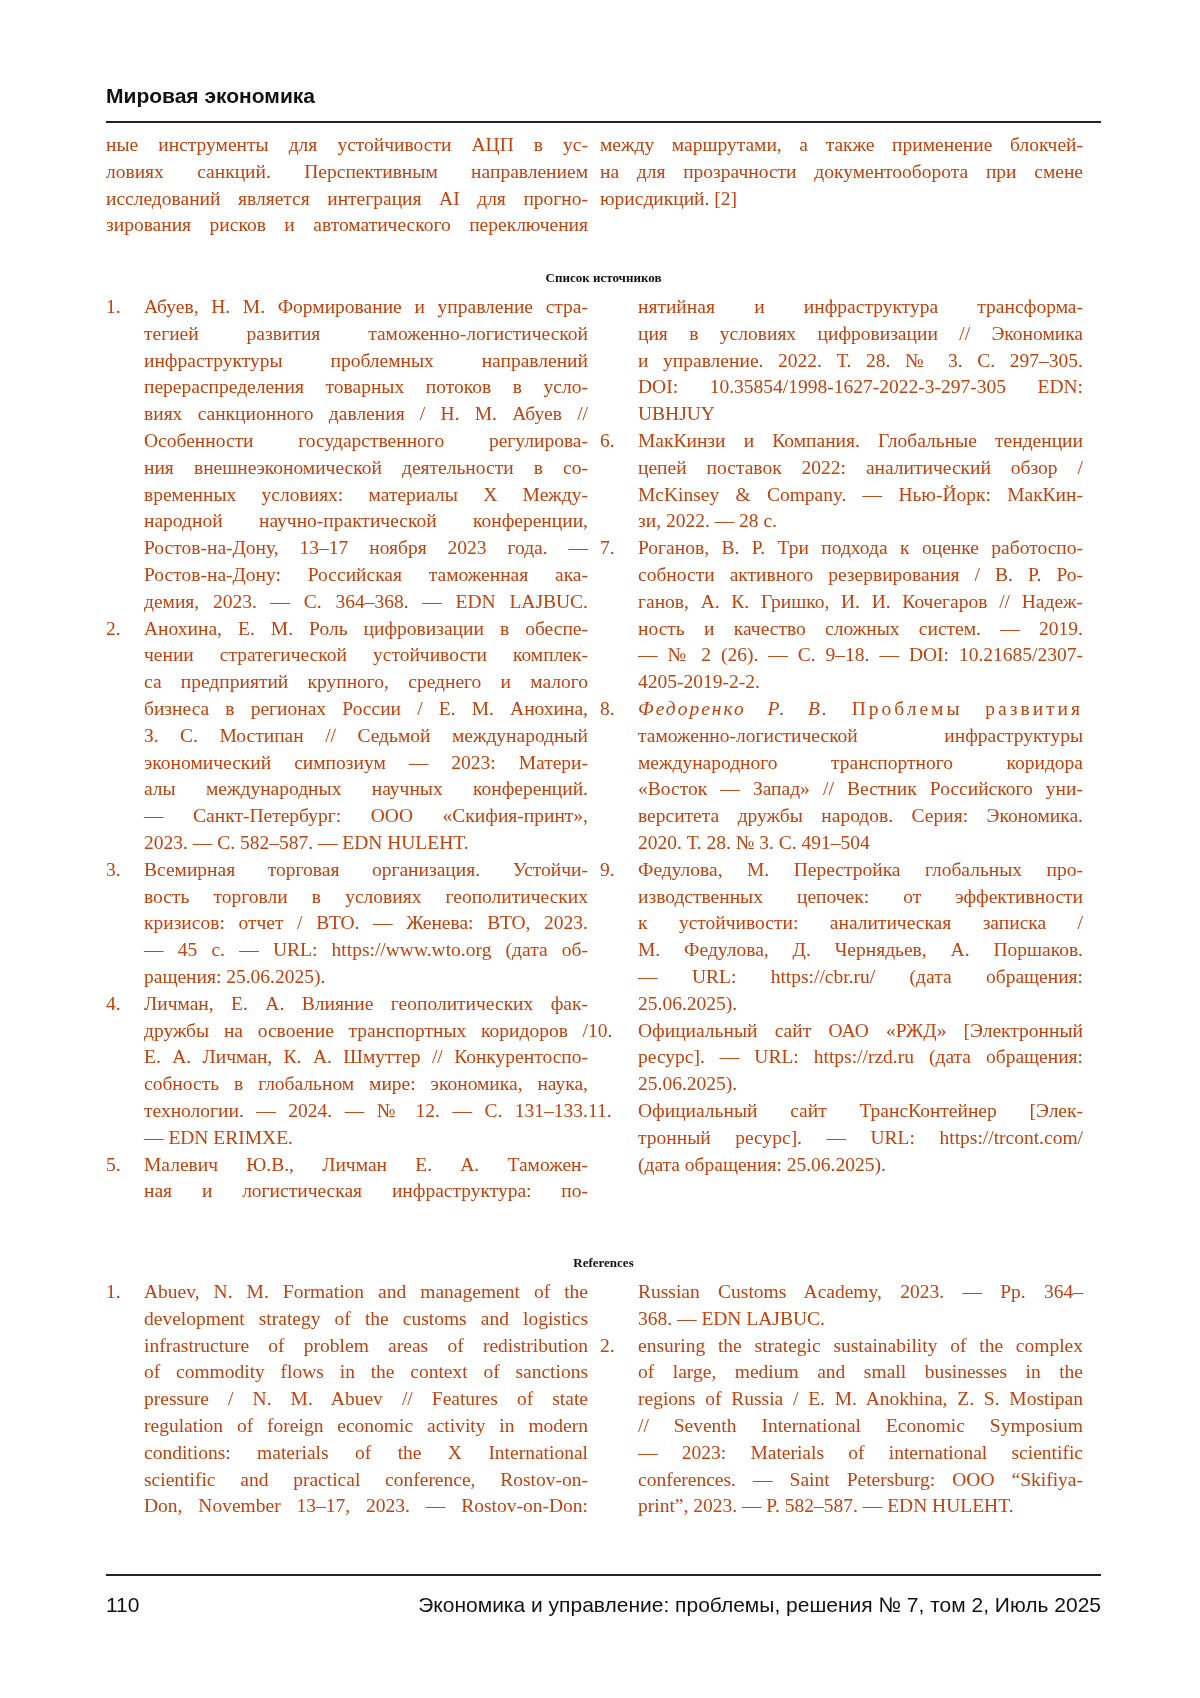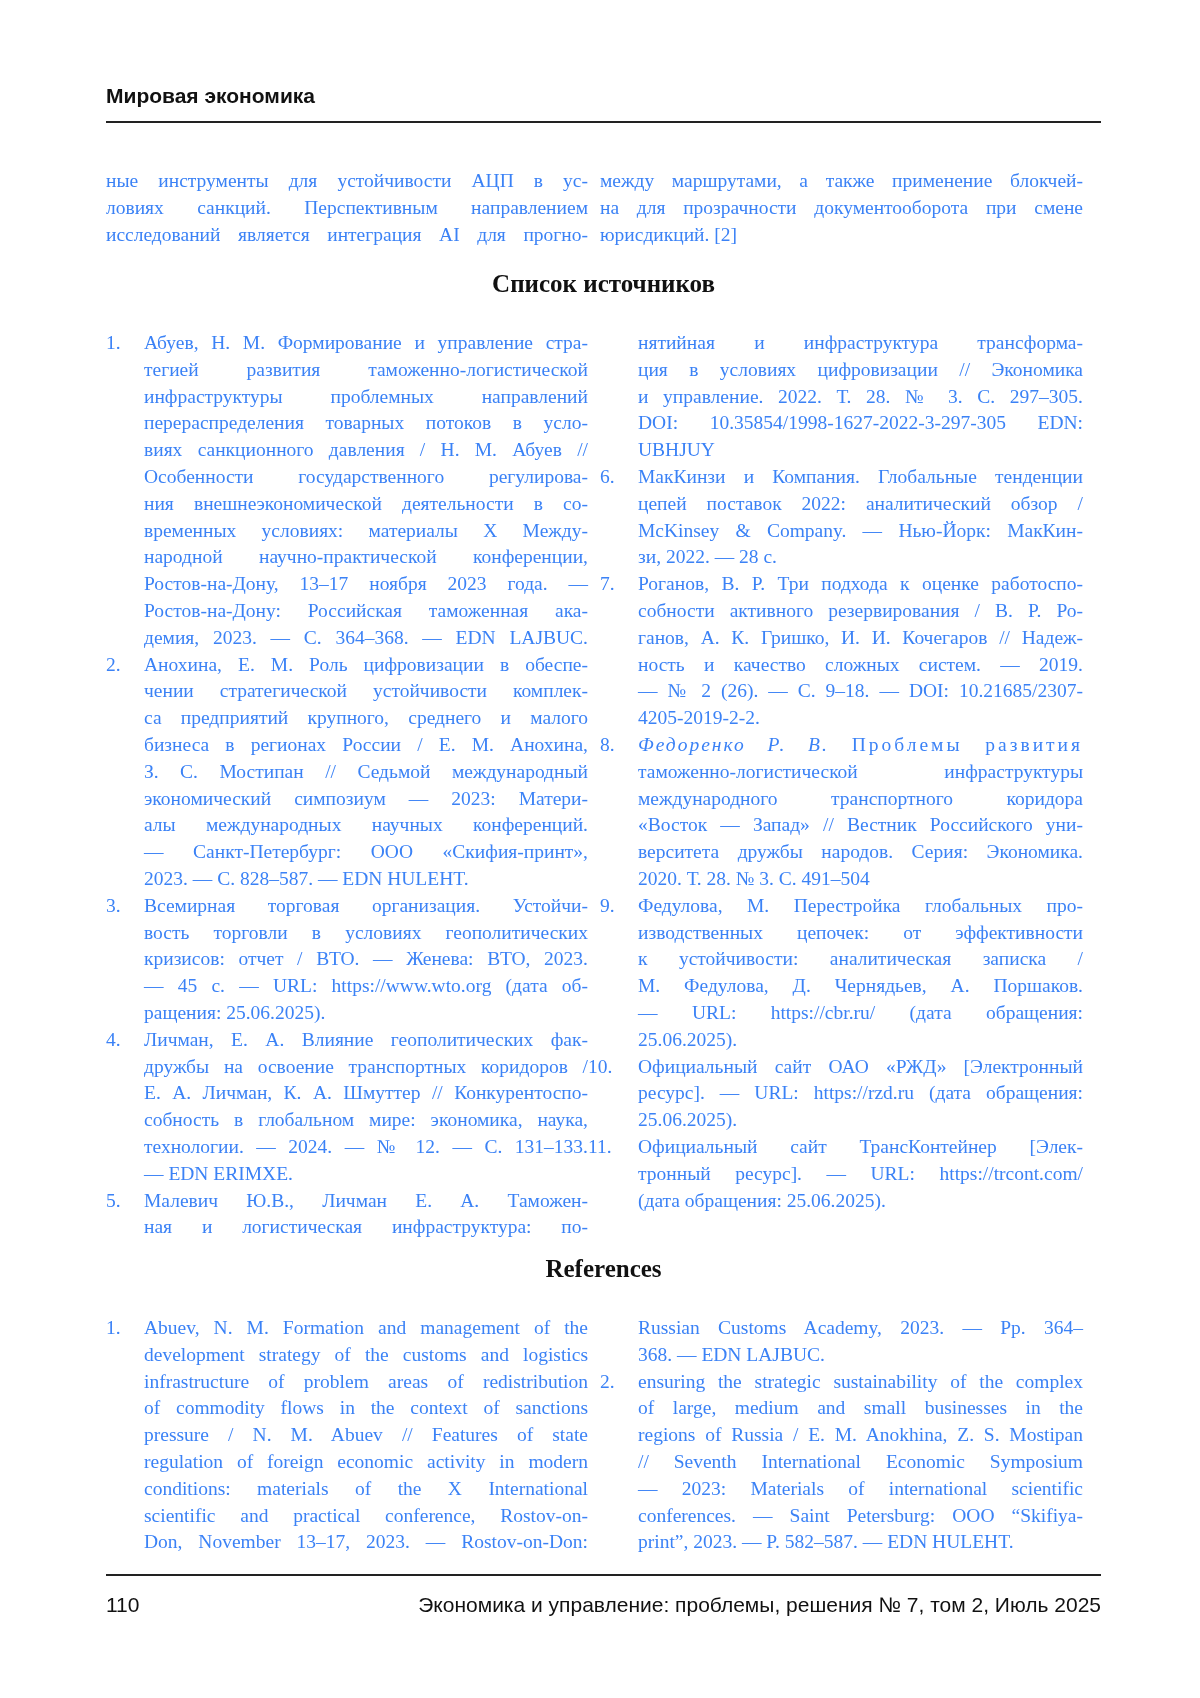--- a/index.html
+++ b/index.html
@@ -6,29 +6,29 @@
   body { width: 1200px; height: 1698px; position: relative; overflow: hidden; color: #111; }
   .page { position: absolute; left: 0; top: 0; width: 1200px; height: 1252px; }
   .running-head {
     position: absolute; left: 106px; top: 84px;
     font-family: "Liberation Sans", sans-serif; font-weight: bold; font-size: 21px; color: #111;
   }
   .rule-top { position: absolute; left: 106px; top: 121px; width: 995px; height: 2px; background: #222; }
   .rule-bottom { position: absolute; left: 106px; top: 1574px; width: 995px; height: 2px; background: #222; }
   .col {
     position: absolute;
-    font-family: "Liberation Serif", serif; font-size: 19.5px; line-height: 26.8px; color: #3b82f6; margin-top: 36px;
+    font-family: "Liberation Serif", serif; font-size: 19.5px; line-height: 26.8px; color: #c2410c;
   }
   .col-left { left: 106px; width: 482px; }
   .col-right { left: 600px; width: 483px; }
   .line { display: block; white-space: nowrap; text-align: justify; text-align-last: justify; height: 26.8px; overflow: visible; }
   .line.last { text-align-last: left; }
   .section-title {
     position: absolute; left: 106px; width: 995px; text-align: center;
-    font-family: "Liberation Serif", serif; font-weight: bold; font-size: 25px;
+    font-family: "Liberation Serif", serif; font-weight: bold; font-size: 13px;
   }
   .ref { position: relative; display: block; padding-left: 38px; }
   .ref-num { position: absolute; left: 0; top: 0; }
   .italic { font-style: italic; letter-spacing: 2px; }
   .footer {
     position: absolute; top: 1593px; font-family: "Liberation Sans", sans-serif; font-size: 21px; color: #111;
   }
   .footer-page { left: 106px; }
   .footer-journal { right: 99px; }
 </style>
@@ -37,20 +37,21 @@
 
 <div class="page">
 
   <div class="running-head">Мировая экономика</div>
   <div class="rule-top"></div>
 
   <div class="col col-left" style="top:132px;">
     <span class="line">ные инструменты для устойчивости АЦП в ус-</span>
     <span class="line">ловиях санкций. Перспективным направлением</span>
     <span class="line">исследований является интеграция AI для прогно-</span>
+    <span class="line">зирования рисков и автоматического переключения</span>
   </div>
   <div class="col col-right" style="top:132px;">
     <span class="line">между маршрутами, а также применение блокчей-</span>
     <span class="line">на для прозрачности документооборота при смене</span>
     <span class="line last">юрисдикций. [2]</span>
   </div>
 
   <div class="section-title" style="top:270px;">Список источников</div>
 
   <div class="col col-left" style="top:294px;">
@@ -72,21 +73,21 @@
     <div class="ref">
       <span class="ref-num">2.</span>
       <span class="line">Анохина, Е. М. Роль цифровизации в обеспе-</span>
       <span class="line">чении стратегической устойчивости комплек-</span>
       <span class="line">са предприятий крупного, среднего и малого</span>
       <span class="line">бизнеса в регионах России / Е. М. Анохина,</span>
       <span class="line">З. С. Мостипан // Седьмой международный</span>
       <span class="line">экономический симпозиум — 2023: Матери-</span>
       <span class="line">алы международных научных конференций.</span>
       <span class="line">— Санкт-Петербург: ООО «Скифия-принт»,</span>
-      <span class="line last">2023. — С. 828–587. — EDN HULEHT.</span>
+      <span class="line last">2023. — С. 582–587. — EDN HULEHT.</span>
     </div>
     <div class="ref">
       <span class="ref-num">3.</span>
       <span class="line">Всемирная торговая организация. Устойчи-</span>
       <span class="line">вость торговли в условиях геополитических</span>
       <span class="line">кризисов: отчет / ВТО. — Женева: ВТО, 2023.</span>
       <span class="line">— 45 с. — URL: https://www.wto.org (дата об-</span>
       <span class="line last">ращения: 25.06.2025).</span>
     </div>
     <div class="ref">

